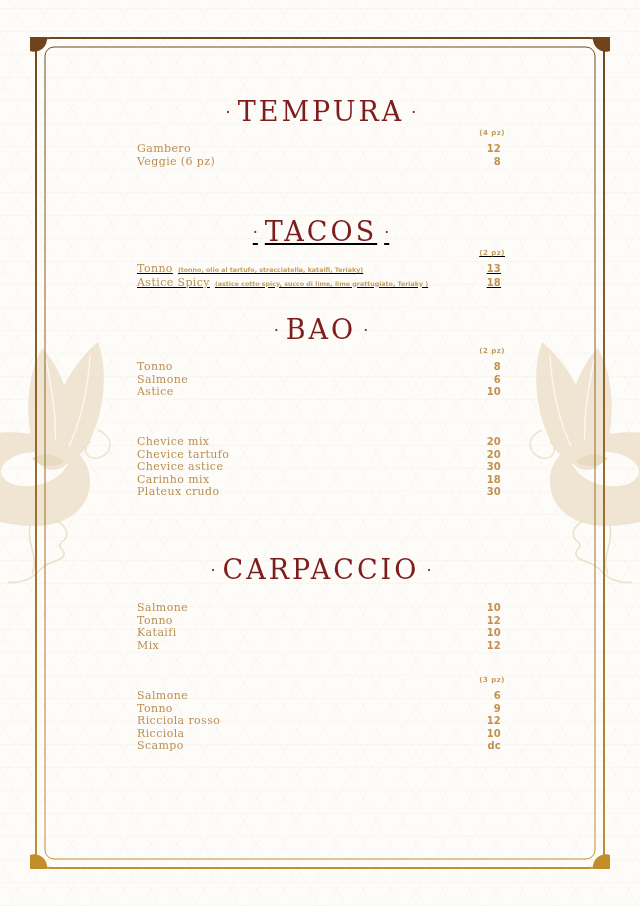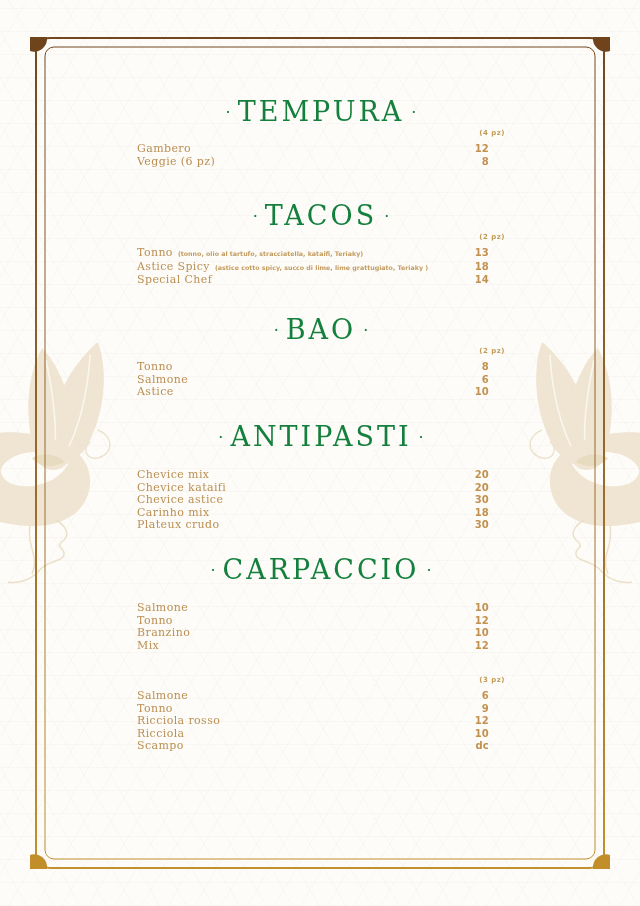--- a/index.html
+++ b/index.html
@@ -9,25 +9,25 @@
   .page::before{content:"";position:absolute;inset:0;pointer-events:none;
     background-image:
       repeating-linear-gradient(0deg,  rgba(168,158,138,.055) 0 1px, transparent 1px 23px),
       repeating-linear-gradient(60deg, rgba(168,158,138,.05)  0 1px, transparent 1px 23px),
       repeating-linear-gradient(120deg,rgba(168,158,138,.05)  0 1px, transparent 1px 23px);}
   .masks,.frame{position:absolute;left:0;top:0;width:640px;height:906px;pointer-events:none;}
   .masks{z-index:1}.frame{z-index:2}
   .content{position:absolute;left:137px;top:0;width:368px;height:100%;z-index:3;}
   .menu-section{position:absolute;left:0;width:368px;}
   .section-title{margin:0;text-align:center;font-family:"DejaVu Serif",serif;font-weight:400;
-    font-size:27px;line-height:32px;letter-spacing:3px;color:#15803d;white-space:nowrap;}
+    font-size:27px;line-height:32px;letter-spacing:3px;color:#7f1d1d;white-space:nowrap;}
   .dot{font-size:16px;letter-spacing:0;padding:0 7px;vertical-align:3px;}
   .section-subtitle{height:8px;text-align:right;font-family:"DejaVu Sans",sans-serif;
     font-weight:bold;font-size:7px;line-height:8px;letter-spacing:.5px;color:#c09a56;}
-  .item-list{list-style:none;margin:6px 16px 0 0;padding:0;text-align:center;}
+  .item-list{list-style:none;margin:6px 4px 0 0;padding:0;text-align:center;}
   .item-list.no-sub{margin-top:15px;}
   .menu-item{display:flex;justify-content:space-between;align-items:baseline;
     line-height:12.6px;font-size:11px;letter-spacing:.4px;color:#bb8f53;}
   .item-name-wrap{white-space:nowrap;}
   .item-desc{font-family:"DejaVu Sans",sans-serif;font-weight:bold;font-size:6.3px;
     letter-spacing:0;margin-left:5px;color:#c49c60;}
   .item-desc:empty{display:none;}
   .item-price{font-family:"DejaVu Sans",sans-serif;font-weight:bold;font-size:10px;
     letter-spacing:.2px;color:#c2914f;}
 </style>
@@ -89,40 +89,36 @@
   </li>
 
 
   <li class="menu-item">
     <span class="item-name-wrap"><span class="item-name">Veggie (6 pz)</span></span>
     <span class="item-price">8</span>
   </li>
 </ul>
   </section>
 
-  <section class="menu-section" style="top: 200px;">
+  <section class="menu-section" style="top: 216px; text-decoration: underline;">
     <h2 class="section-title">
       <span class="dot">·</span><span class="title-text">TACOS</span><span class="dot">·</span>
     </h2>
     <div class="section-subtitle">(2 pz)</div>
     <ul class="item-list">
   <li class="menu-item">
     <span class="item-name-wrap"><span class="item-name">Tonno</span><span class="item-desc">(tonno, olio al tartufo, stracciatella, kataifi, Teriaky)</span></span>
     <span class="item-price">13</span>
   </li>
 
   <li class="menu-item">
     <span class="item-name-wrap"><span class="item-name">Astice Spicy</span><span class="item-desc">(astice cotto spicy, succo di lime, lime grattugiato, Teriaky )</span></span>
     <span class="item-price">18</span>
   </li>
 
-  <li class="menu-item">
-    <span class="item-name-wrap"><span class="item-name">Special Chef</span></span>
-    <span class="item-price">14</span>
-  </li>
 </ul>
   </section>
 
   <section class="menu-section" style="top: 314px;">
     <h2 class="section-title">
       <span class="dot">·</span><span class="title-text">BAO</span><span class="dot">·</span>
     </h2>
     <div class="section-subtitle">(2 pz)</div>
     <ul class="item-list">
   <li class="menu-item">
@@ -136,32 +132,29 @@
   </li>
 
   <li class="menu-item">
     <span class="item-name-wrap"><span class="item-name">Astice</span></span>
     <span class="item-price">10</span>
   </li>
 </ul>
   </section>
 
   <section class="menu-section" style="top: 421px;">
-    <h2 class="section-title">
-      <span class="dot">·</span><span class="title-text">ANTIPASTI</span><span class="dot">·</span>
-    </h2>
 
     <ul class="item-list no-sub">
   <li class="menu-item">
     <span class="item-name-wrap"><span class="item-name">Chevice mix</span></span>
     <span class="item-price">20</span>
   </li>
 
   <li class="menu-item">
-    <span class="item-name-wrap"><span class="item-name">Chevice kataifi</span></span>
+    <span class="item-name-wrap"><span class="item-name">Chevice tartufo</span></span>
     <span class="item-price">20</span>
   </li>
 
   <li class="menu-item">
     <span class="item-name-wrap"><span class="item-name">Chevice astice</span></span>
     <span class="item-price">30</span>
   </li>
 
   <li class="menu-item">
     <span class="item-name-wrap"><span class="item-name">Carinho mix</span></span>
@@ -185,21 +178,21 @@
     <span class="item-name-wrap"><span class="item-name">Salmone</span></span>
     <span class="item-price">10</span>
   </li>
 
   <li class="menu-item">
     <span class="item-name-wrap"><span class="item-name">Tonno</span></span>
     <span class="item-price">12</span>
   </li>
 
   <li class="menu-item">
-    <span class="item-name-wrap"><span class="item-name">Branzino</span></span>
+    <span class="item-name-wrap"><span class="item-name">Kataifi</span></span>
     <span class="item-price">10</span>
   </li>
 
   <li class="menu-item">
     <span class="item-name-wrap"><span class="item-name">Mix</span></span>
     <span class="item-price">12</span>
   </li>
 </ul>
   </section>
 

